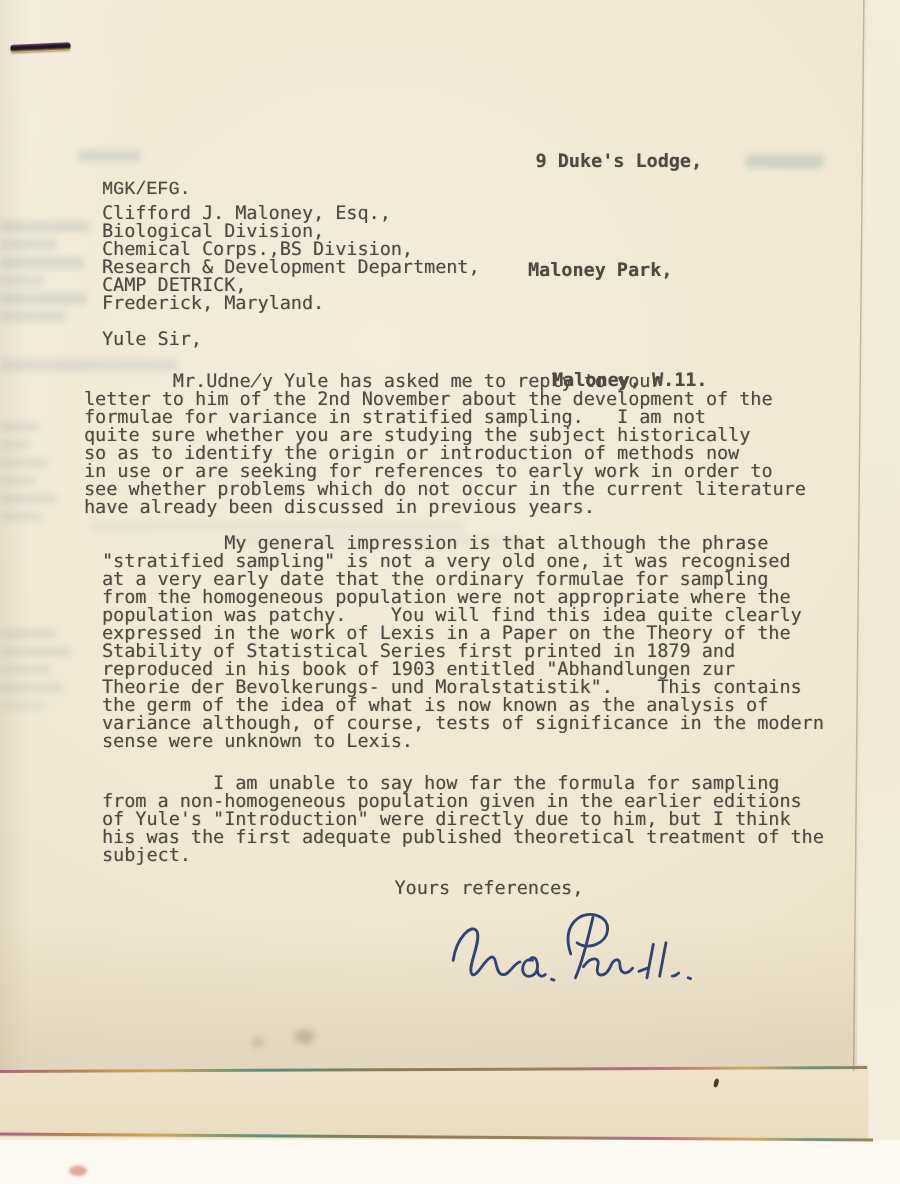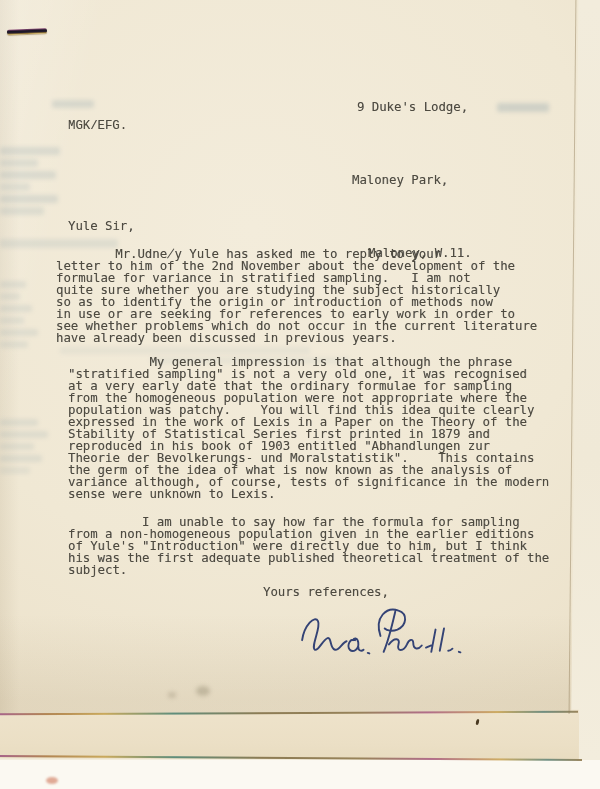--- a/index.html
+++ b/index.html
@@ -29,21 +29,21 @@
               transform:rotate(.55deg);background:rgba(140,120,85,.45);}
   .staple{position:absolute;left:7px;top:29px;width:40px;height:5px;border-radius:2px;
           transform:rotate(-2.5deg);
           background:linear-gradient(180deg,#8a4a78 0%,#1a1524 35%,#241d2e 65%,#c9a33c 100%);
           box-shadow:0 1px 1px rgba(120,90,40,.5);}
   .ghost{position:absolute;background:#93a6ac;filter:blur(2px);border-radius:2px;}
   .speck{position:absolute;border-radius:50%;}
   
   .t{position:absolute;white-space:pre;color:#4e4a3f;font-size:12.3px;line-height:12px;
      text-shadow:.3px .3px .6px rgba(60,70,95,.38);}
-  .hdr{left:352px;top:46px;line-height:24.4px;}
+  .hdr{left:352px;top:46px;line-height:24.4px;font-weight:bold;}
   .hdr div{height:24.4px;}
   .ref{left:68px;top:120px;font-family:Liberation Mono, monospace;}
   .rcp{left:68px;top:136px;line-height:12.1px;}
   .sal{left:68px;top:220px;}
   .p1{left:56px;top:248px;}
   .p2{left:68px;top:356px;}
   .p3{left:68px;top:516px;}
   .close{left:263px;top:586px;}
   .sig{position:absolute;left:300px;top:604px;width:180px;height:66px;}
   .sig path{fill:none;stroke:#24356e;stroke-width:1.8;stroke-linecap:round;
@@ -81,20 +81,26 @@
     <div class="ghost" style="left:0;top:455px;width:42px;height:7px;opacity:.2"></div>
     <div class="ghost" style="left:0;top:467px;width:30px;height:7px;opacity:.15"></div>
 
     <div class="t hdr">
       <div style="padding-left:5px">9 Duke's Lodge,</div>
       <div style="padding-left:0">Maloney Park,</div>
       <div style="padding-left:16px">Maloney, W.11.</div>
     </div>
 
     <div class="t ref">MGK/EFG.</div>
+    <div class="t rcp">Clifford J. Maloney, Esq.,
+Biological Division,
+Chemical Corps.,BS Division,
+Research &amp; Development Department,
+CAMP DETRICK,
+Frederick, Maryland.</div>
     <div class="t sal">Yule Sir,</div>
     <div class="t p1">        Mr.Udne̸y Yule has asked me to reply to your
 letter to him of the 2nd November about the development of the
 formulae for variance in stratified sampling.   I am not
 quite sure whether you are studying the subject historically
 so as to identify the origin or introduction of methods now
 in use or are seeking for references to early work in order to
 see whether problems which do not occur in the current literature
 have already been discussed in previous years.</div>
     <div class="t p2">           My general impression is that although the phrase

